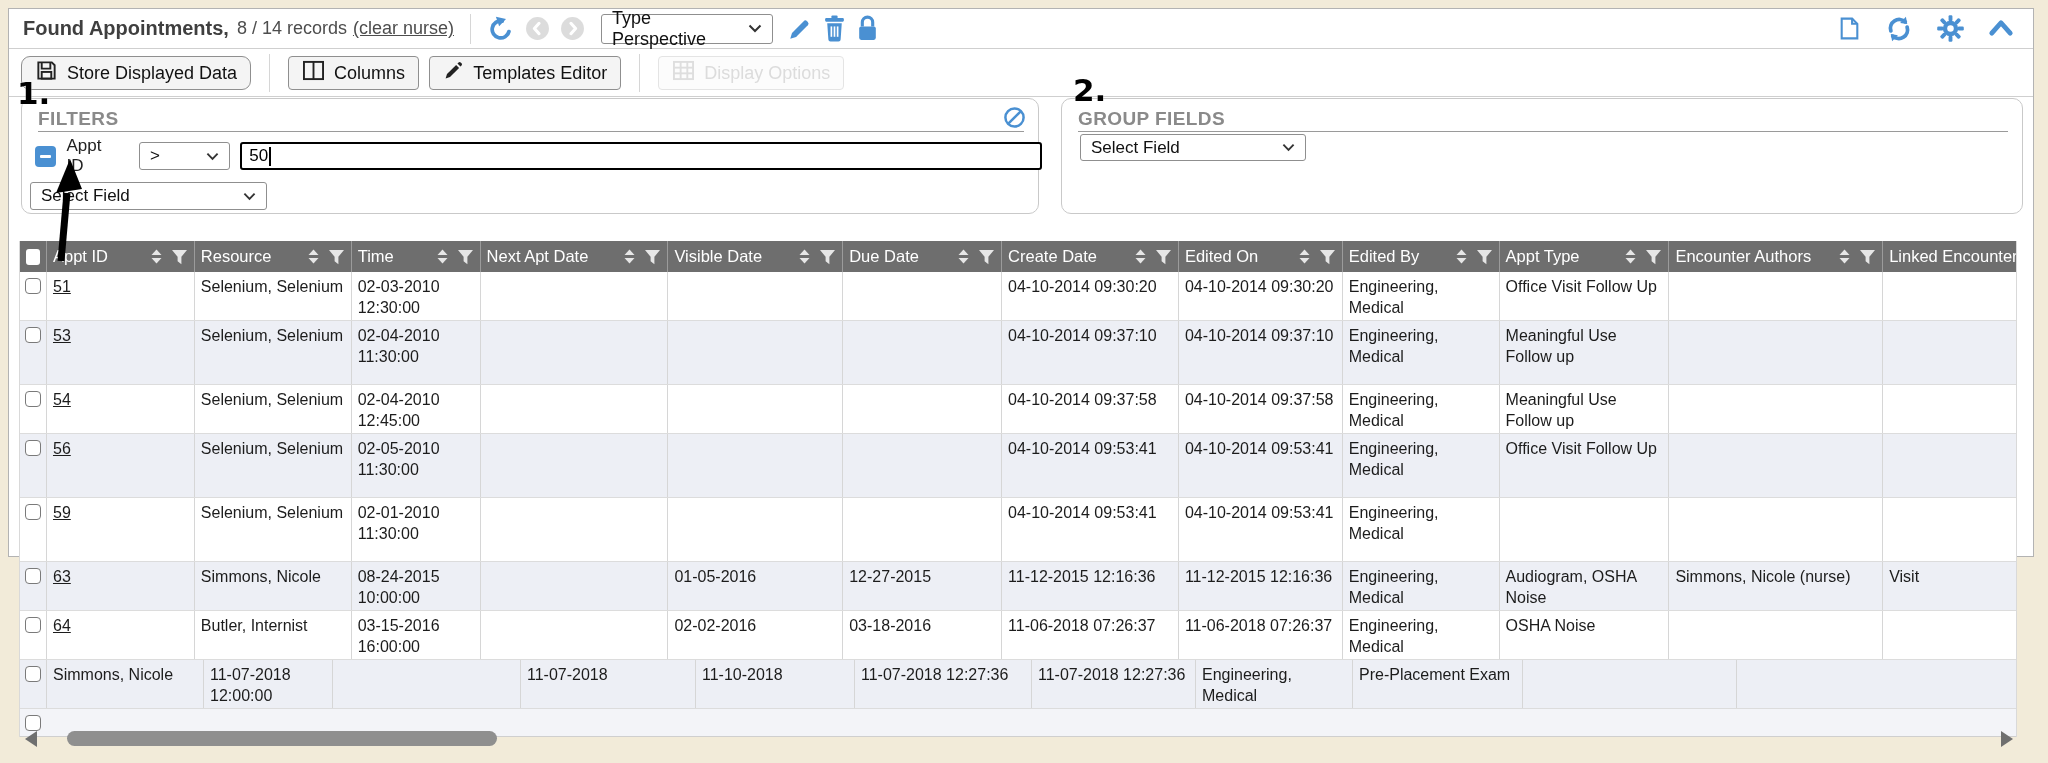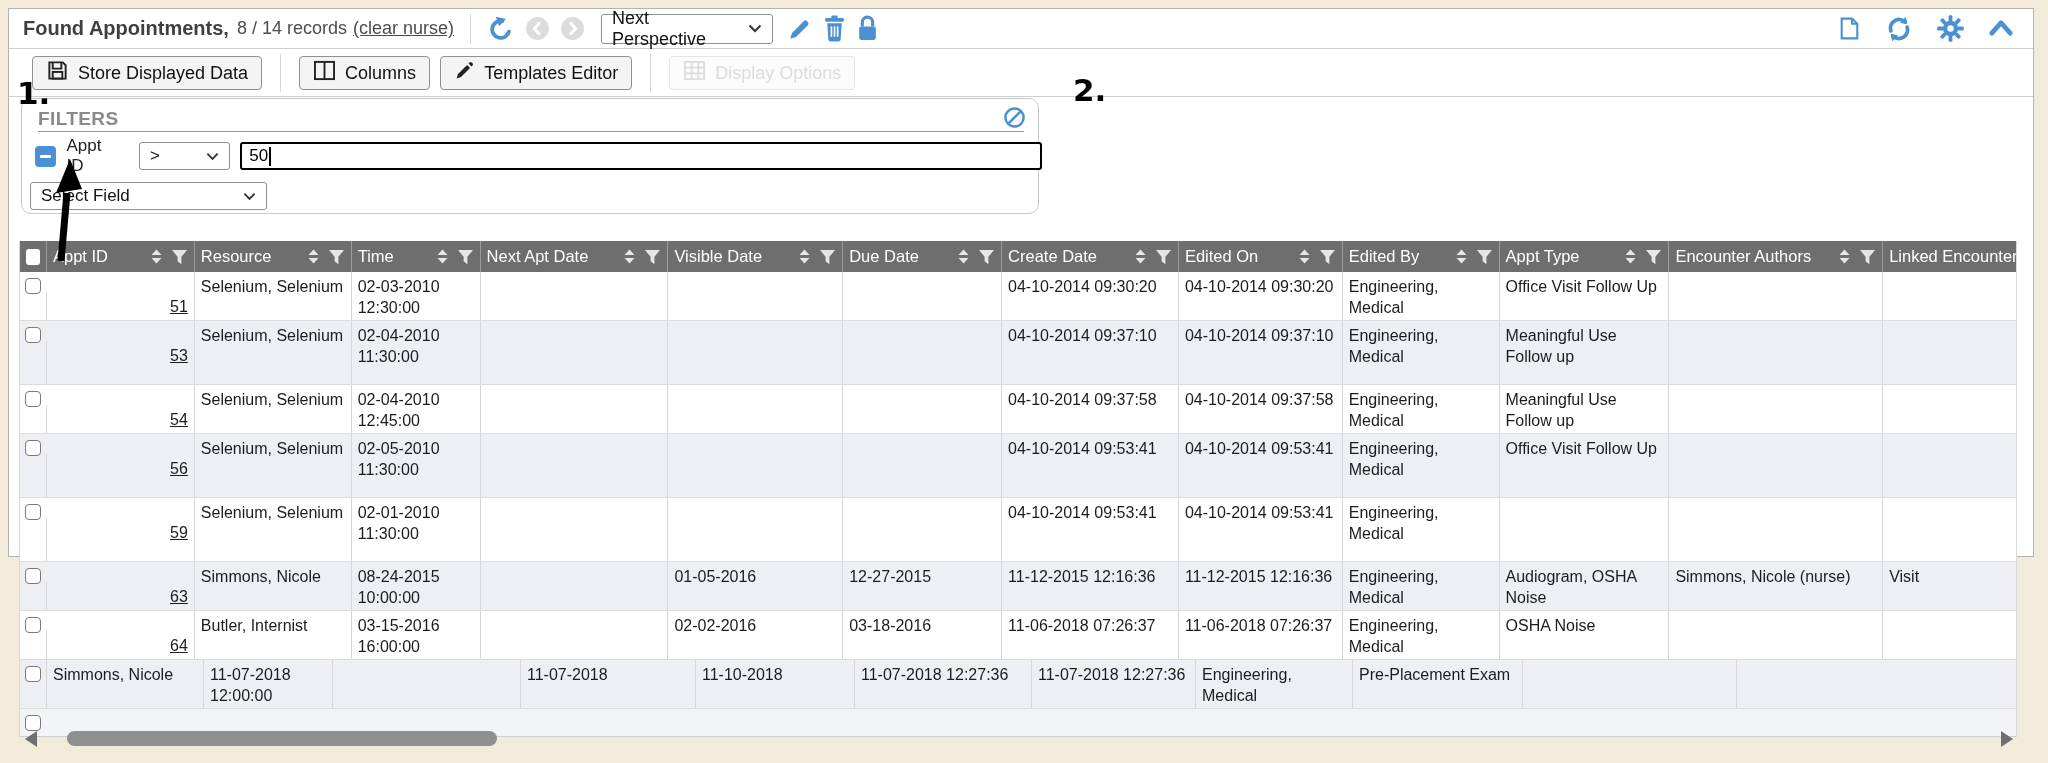--- a/index.html
+++ b/index.html
@@ -47,21 +47,21 @@
   .btn {
     display: inline-flex; align-items: center; gap: 9px;
     height: 34px; padding: 0 13px;
     border: 1px solid #8f8f8f; border-radius: 4px;
     background: #f4f4f4; font-size: 18px; color: #111; cursor: pointer;
     white-space: nowrap;
   }
   .btn.disabled { border-color: #e4e4e4; color: #dcdcdc; background: #fcfcfc; cursor: default; }
   .tbar-div { width: 1px; height: 38px; background: #d6d6d6; margin: 0 18px; }
   .btn + .btn { margin-left: 10px; }
-  .btn-first { margin-left: 23px; }
+  .btn-first { margin-left: 12px; border-radius: 9px; }
   
   .fieldset {
     position: absolute; top: 89px; height: 116px;
     border: 1px solid #c9c9c9; border-radius: 10px; background: #fff;
   }
   #filters-panel { left: 12px; width: 1018px; }
   #groups-panel  { left: 1052px; width: 962px; }
   .fs-title {
     position: absolute; left: 16px; top: 9px;
     font-size: 19px; font-weight: bold; color: #8a8a8a; letter-spacing: .4px;
@@ -114,21 +114,21 @@
   .hdr-check { width: 16px; height: 16px; background: #fff; border-radius: 3px; cursor: pointer; }
   .tr { display: flex; background: #fff; border-bottom: 1px solid #dcdcdc; }
   .tr.alt { background: #edeff5; }
   .td {
     padding: 4px 6px 2px; font-size: 16px; line-height: 21px; color: #1c1c1c;
     border-left: 1px solid #d6d6d6; overflow: hidden;
     white-space: pre-line;
   }
   .td.first { border-left: none; padding: 6px 0 0 5px; }
   .td.nowrap { white-space: nowrap; }
-  .td.num { text-align: right; margin-top: 20px; }
+  .td.num { text-align: left; }
   .row-check {
     width: 16px; height: 16px; background: #fff;
     border: 1.5px solid #7a7a7a; border-radius: 4px; cursor: pointer; display: inline-block;
   }
   .id-link { text-decoration: underline; color: #1c1c1c; cursor: pointer; }
   .tr-empty { display: flex; background: #f3f4f8; min-height: 28px; border-bottom: 1px solid #cfcfcf; }
   .tr-empty .td { border-left: none; }
   
   .hscroll { position: absolute; left: 10px; top: 719px; width: 1998px; height: 22px; }
   .sb-left {
@@ -168,21 +168,21 @@
         </svg>
     </span>
     <span class="tb-icon disabled">
       <svg width="25" height="25" viewBox="0 0 24 24">
           <circle cx="12" cy="12" r="11" fill="#dcdcdc"></circle>
           <polyline points="10.5,7 15,12 10.5,17" stroke="#fff" stroke-width="3" fill="none" stroke-linecap="round" stroke-linejoin="round"></polyline>
         </svg>
     </span>
 
     <span class="select persp-select">
-      <span>Next Perspective</span>
+      <span>Type Perspective</span>
       <span class="chev">
         <svg width="14" height="9" viewBox="0 0 14 9">
             <polyline points="1.5,1.5 7,7 12.5,1.5" fill="none" stroke="#333" stroke-width="2"></polyline>
           </svg>
       </span>
     </span>
 
     <span class="tb-icon">
       <svg width="26" height="26" viewBox="0 0 24 24">
           <path d="M3 21l1.6-5.4L15.4 4.8a2.2 2.2 0 0 1 3.1 0l.7.7a2.2 2.2 0 0 1 0 3.1L8.4 19.4z" fill="#4a90d2"></path>
@@ -326,20 +326,34 @@
         <span>Select Field</span>
         <span class="chev">
           <svg width="13" height="9" viewBox="0 0 14 9">
               <polyline points="1.5,1.5 7,7 12.5,1.5" fill="none" stroke="#333" stroke-width="2"></polyline>
             </svg>
         </span>
       </span>
     </div>
   </div>
 
+  <div class="fieldset" id="groups-panel">
+    <span class="fs-title">GROUP FIELDS</span>
+    <span class="fs-line"></span>
+    <div class="group-select-wrap">
+      <span class="select group-select">
+        <span>Select Field</span>
+        <span class="chev">
+          <svg width="13" height="9" viewBox="0 0 14 9">
+              <polyline points="1.5,1.5 7,7 12.5,1.5" fill="none" stroke="#333" stroke-width="2"></polyline>
+            </svg>
+        </span>
+      </span>
+    </div>
+  </div>
 
   <span class="annot-num" id="annot-1">1.</span>
   <span class="annot-num" id="annot-2">2.</span>
   <svg class="annot-arrow" width="70" height="140" viewBox="0 0 70 140">
     <polygon points="33,10 19,44 45,40" fill="#000"></polygon>
     <line x1="30" y1="44" x2="24" y2="112" stroke="#000" stroke-width="7"></line>
   </svg>
 
   <div class="grid" id="grid">
       <div class="gh">

